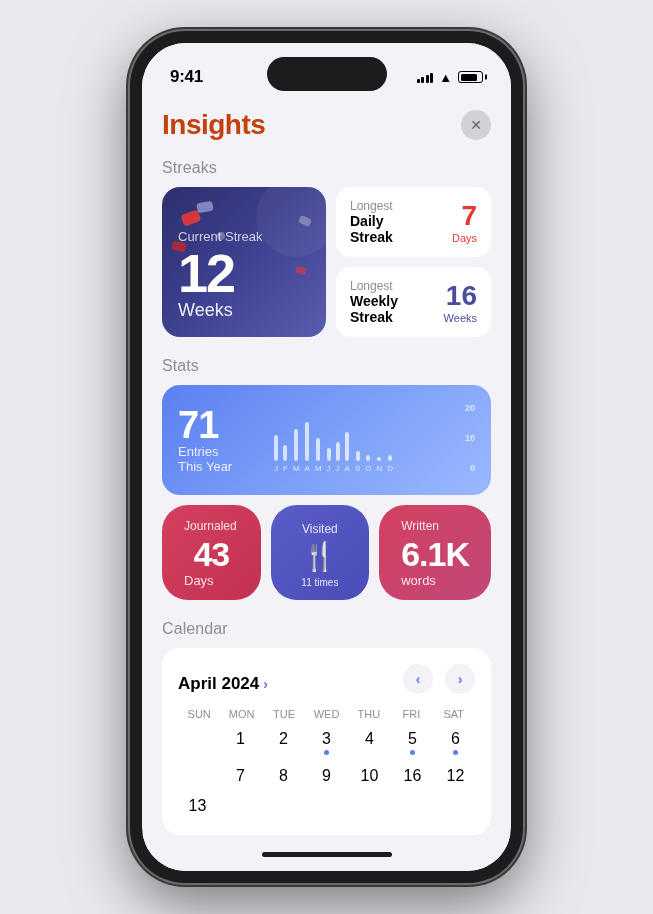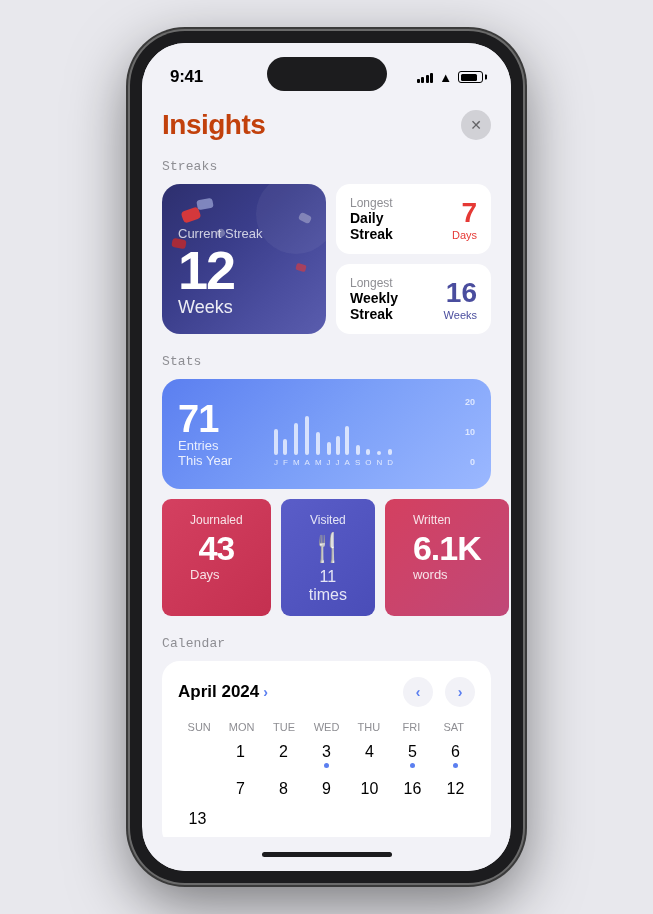--- a/index.html
+++ b/index.html
@@ -153,26 +153,25 @@
       cursor: pointer;
     }
 
     .close-button span {
       font-size: 14px;
       color: #636366;
       font-weight: 500;
     }
 
     .section-label {
-      font-size: 13px;
+      font-size: 16px;
       color: #8e8e93;
       font-weight: 500;
       margin-bottom: 10px;
       letter-spacing: 0.1px;
-      font-family: Liberation Mono, monospace;
     }
 
     .section {
       margin-bottom: 20px;
     }
 
     
     .streaks-row {
       display: flex;
       gap: 10px;
@@ -376,27 +375,27 @@
       color: rgba(255,255,255,0.75);
     }
 
     .stats-mini-row {
       display: flex;
       gap: 10px;
     }
 
     .stats-mini-card {
       flex: 1;
-      border-radius: 9px;
-      padding: 14px 28px 12px;
+      border-radius: 26px;
+      padding: 14px 22px 12px;
       display: flex;
       flex-direction: column;
       align-items: center;
       min-height: 95px;
-      justify-content: flex-start;
+      justify-content: flex-end;
     }
 
     .mini-card-red {
       background: linear-gradient(135deg, #d44060 0%, #c43050 100%);
     }
 
     .mini-card-purple {
       background: linear-gradient(135deg, #5a5dc8 0%, #4a4db8 100%);
     }
 
@@ -427,36 +426,36 @@
       margin-top: 2px;
       align-self: flex-start;
     }
 
     .mini-card-icon {
       font-size: 28px;
       margin-bottom: 4px;
     }
 
     .mini-card-visited-text {
-      font-size: 16px;
+      font-size: 10px;
       color: rgba(255,255,255,0.85);
       text-align: center;
     }
 
     
     .calendar-card {
       background: #fff;
       border-radius: 18px;
       padding: 16px;
     }
 
     .calendar-header {
       display: flex;
       justify-content: space-between;
-      align-items: center;
+      align-items: flex-end;
       margin-bottom: 14px;
     }
 
     .calendar-month {
       font-size: 17px;
       font-weight: 600;
       color: #000;
       display: flex;
       align-items: center;
       gap: 4px;

